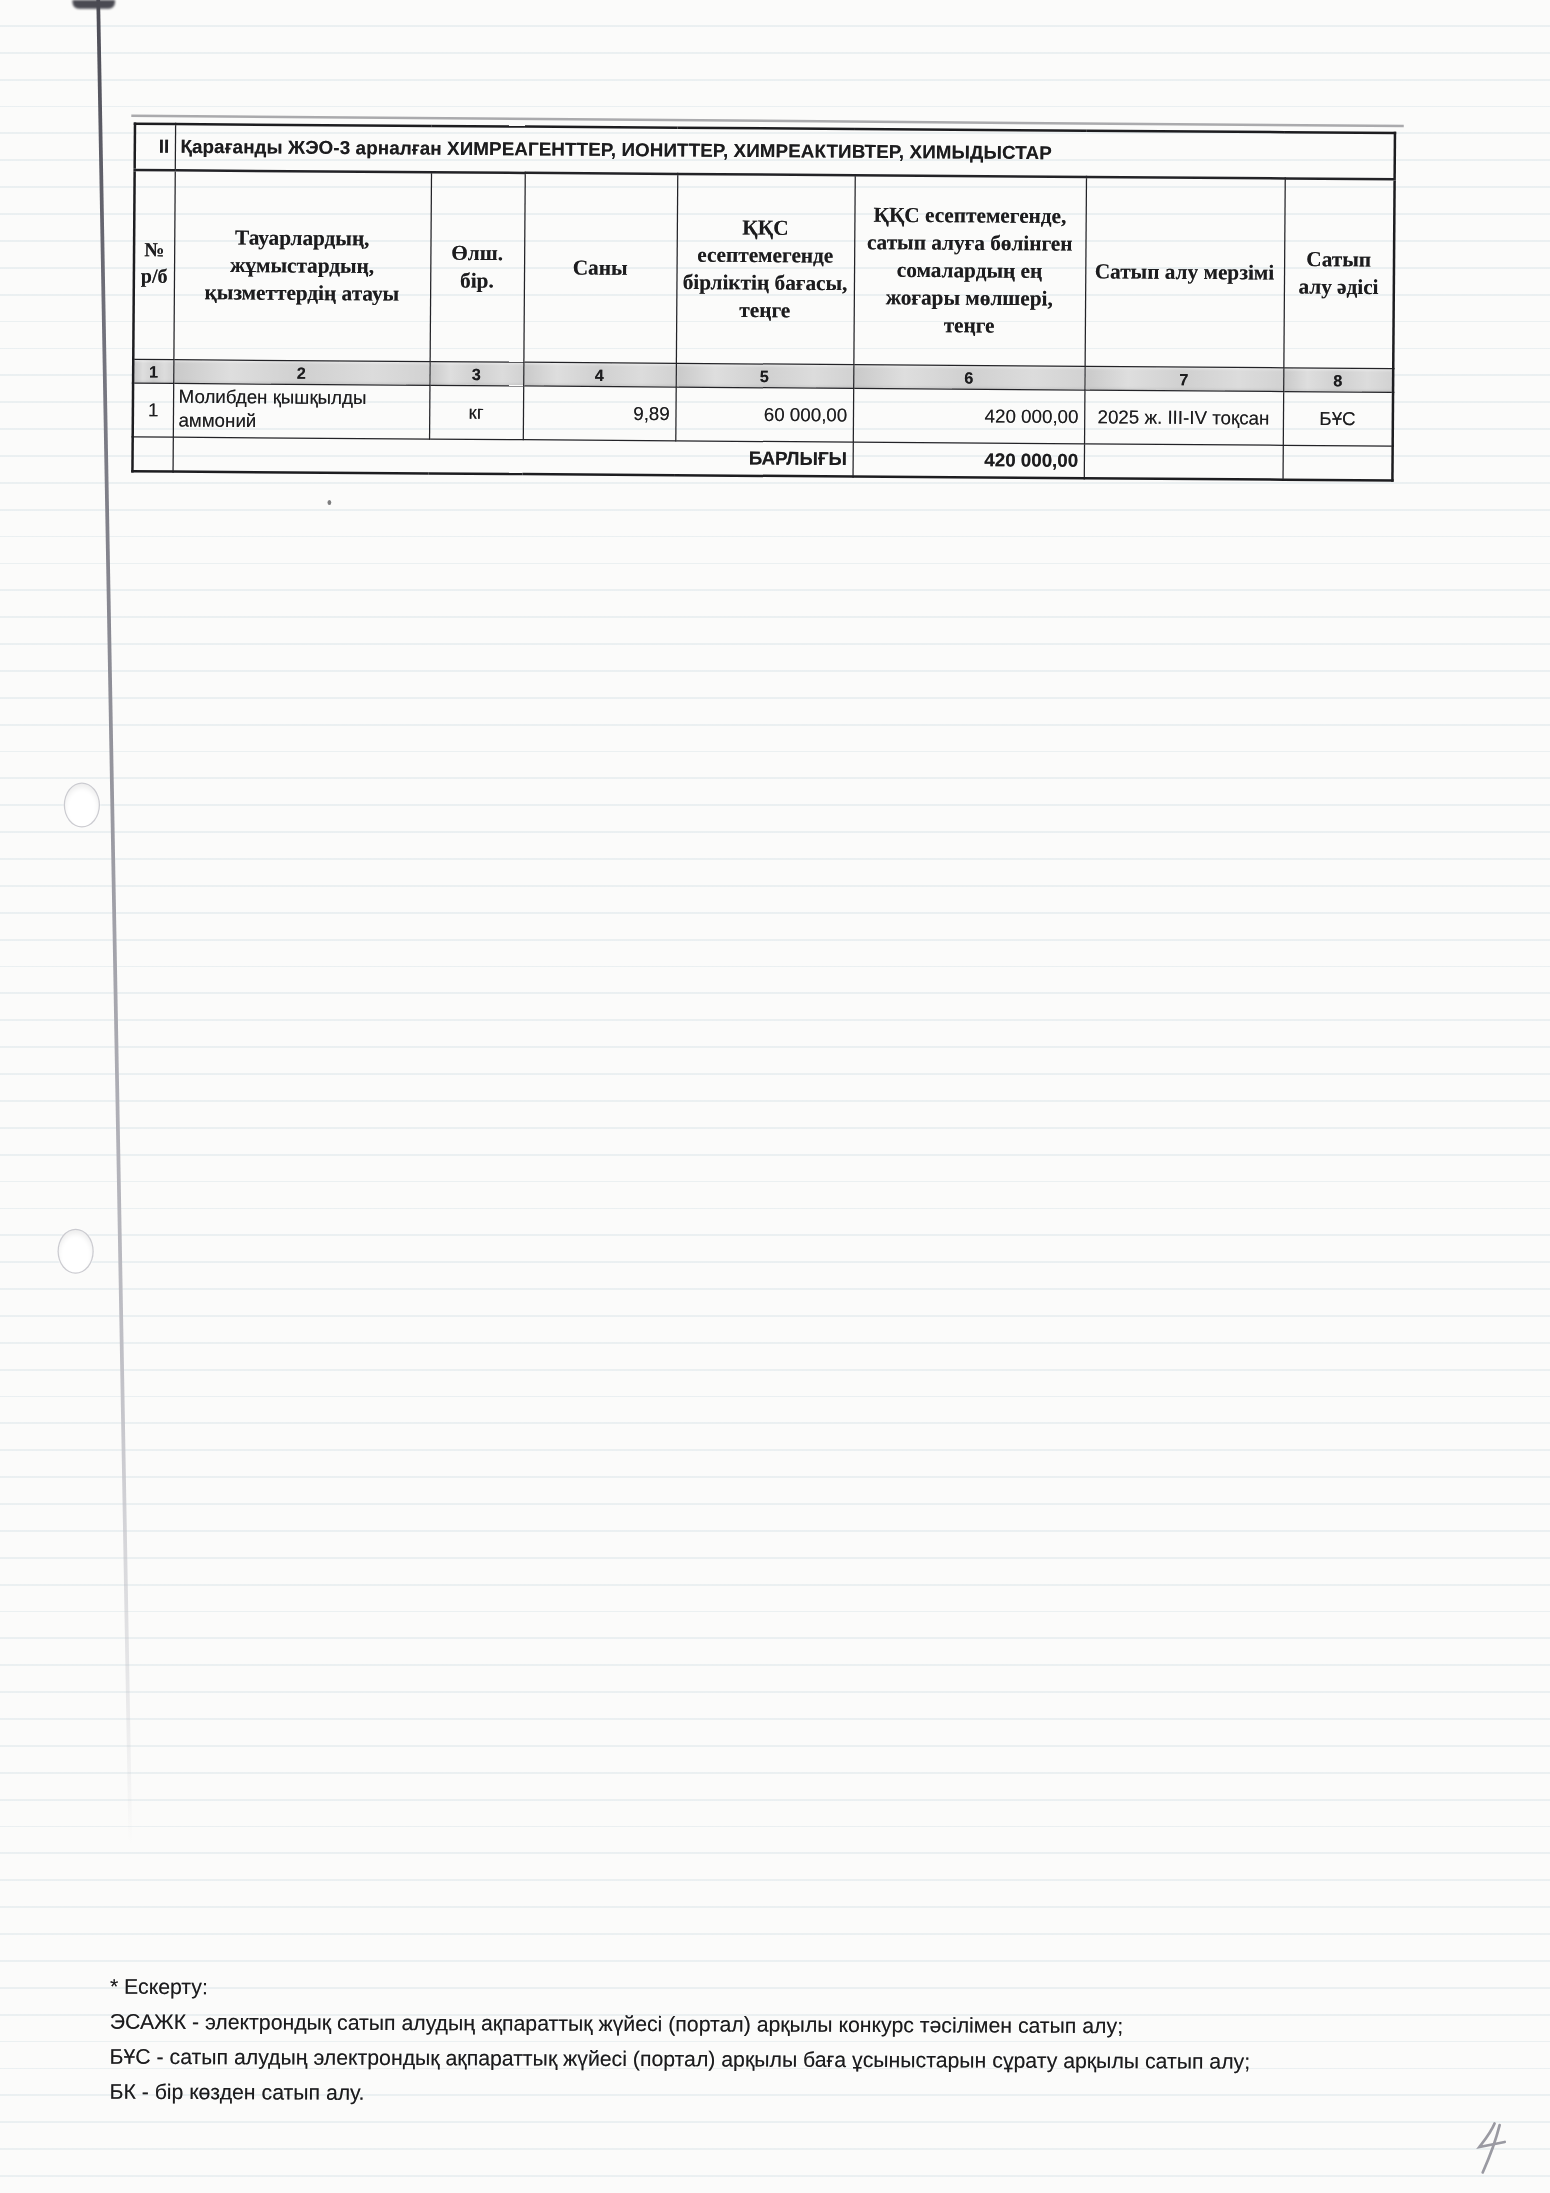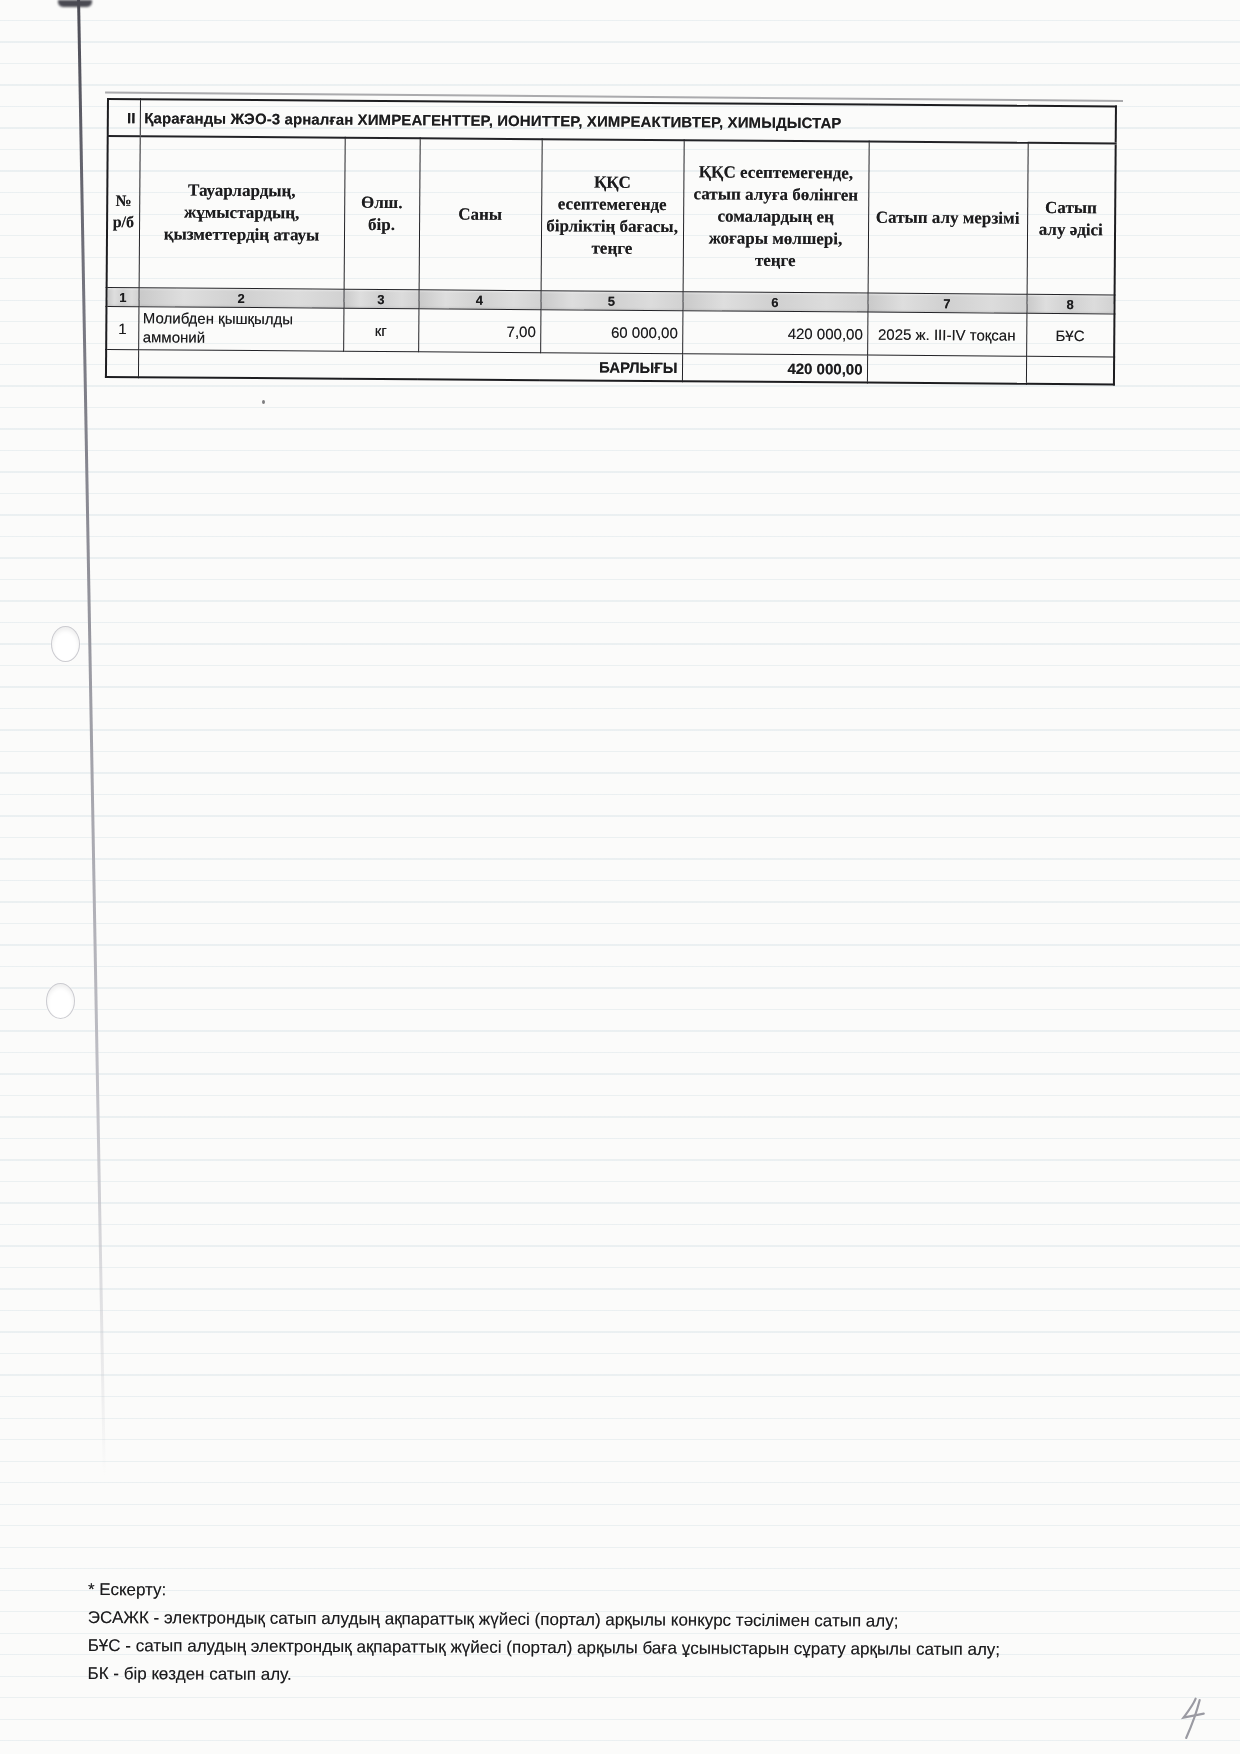--- a/index.html
+++ b/index.html
@@ -141,21 +141,21 @@
       <td>4</td>
       <td>5</td>
       <td>6</td>
       <td>7</td>
       <td>8</td>
     </tr>
     <tr class="item-row">
       <td class="c-unit">1</td>
       <td class="c-name">Молибден қышқылды аммоний</td>
       <td class="c-unit">кг</td>
-      <td class="c-qty">7,00</td>
+      <td class="c-qty">9,89</td>
       <td class="c-price">60 000,00</td>
       <td class="c-sum">420 000,00</td>
       <td class="c-period">2025 ж. III-IV тоқсан</td>
       <td class="c-method">БҰС</td>
     </tr>
     <tr class="total-row">
       <td></td>
       <td class="t-label" colspan="4">БАРЛЫҒЫ</td>
       <td class="t-value">420 000,00</td>
       <td></td>

